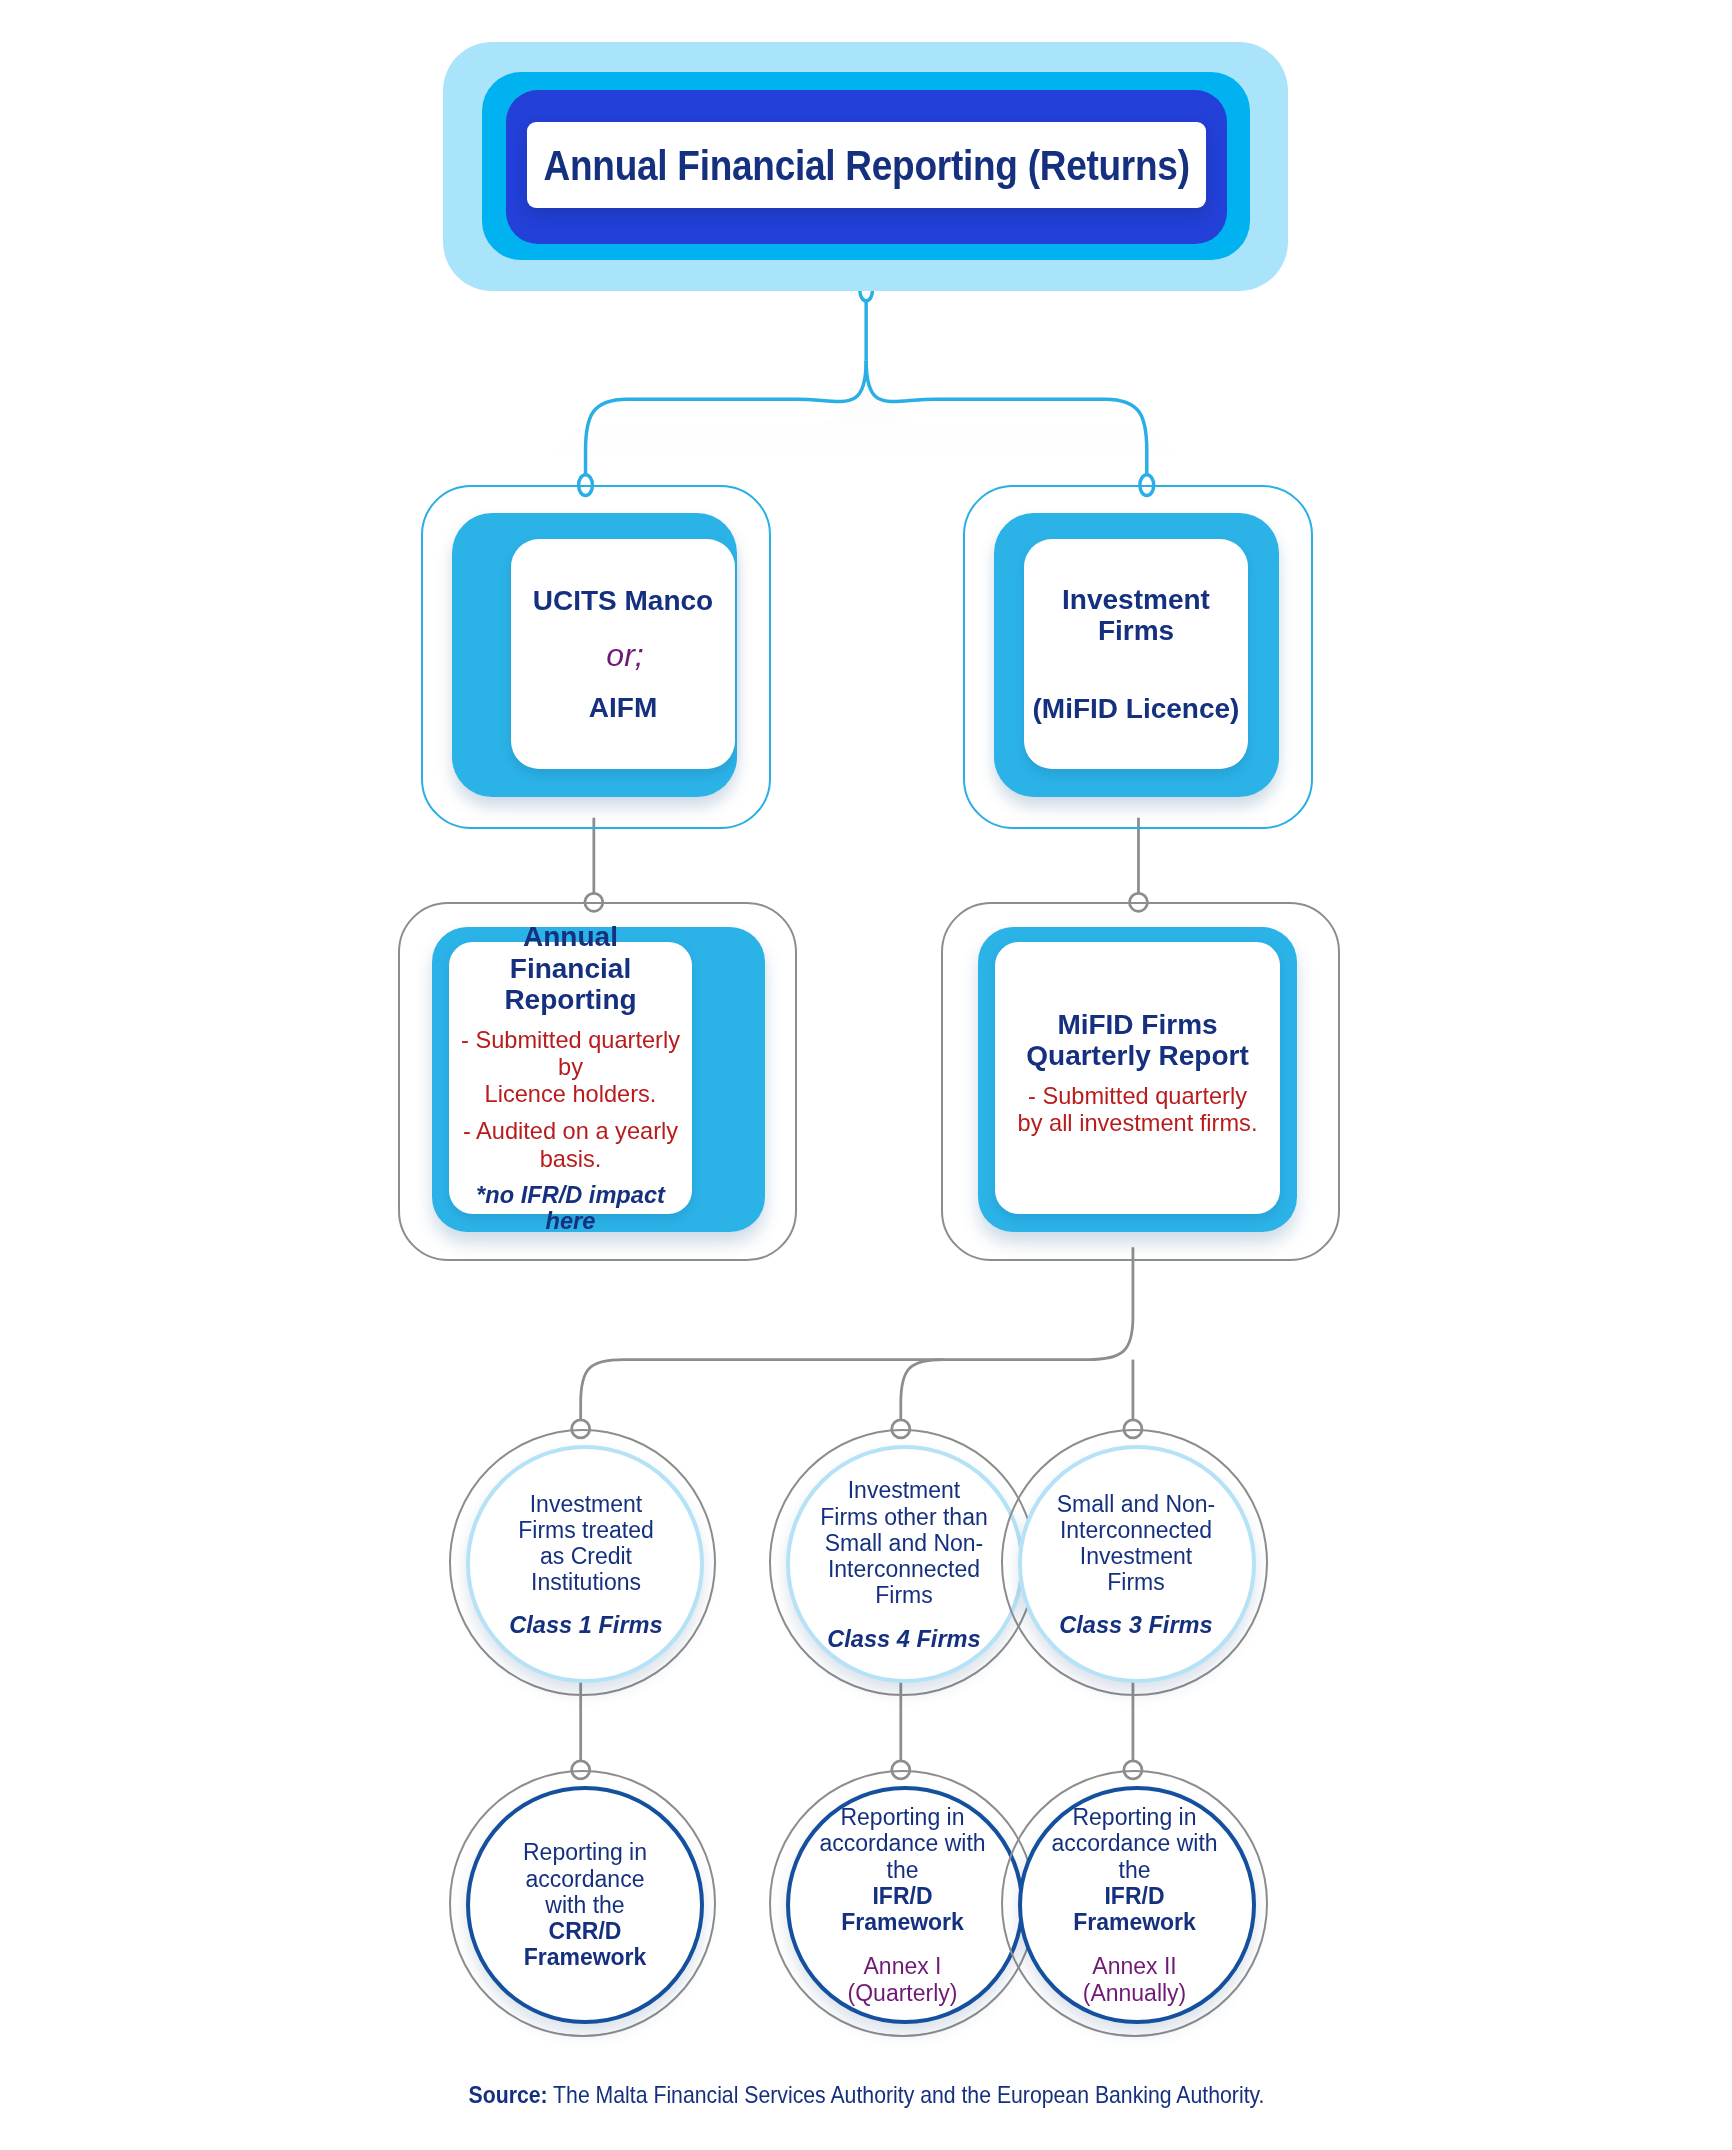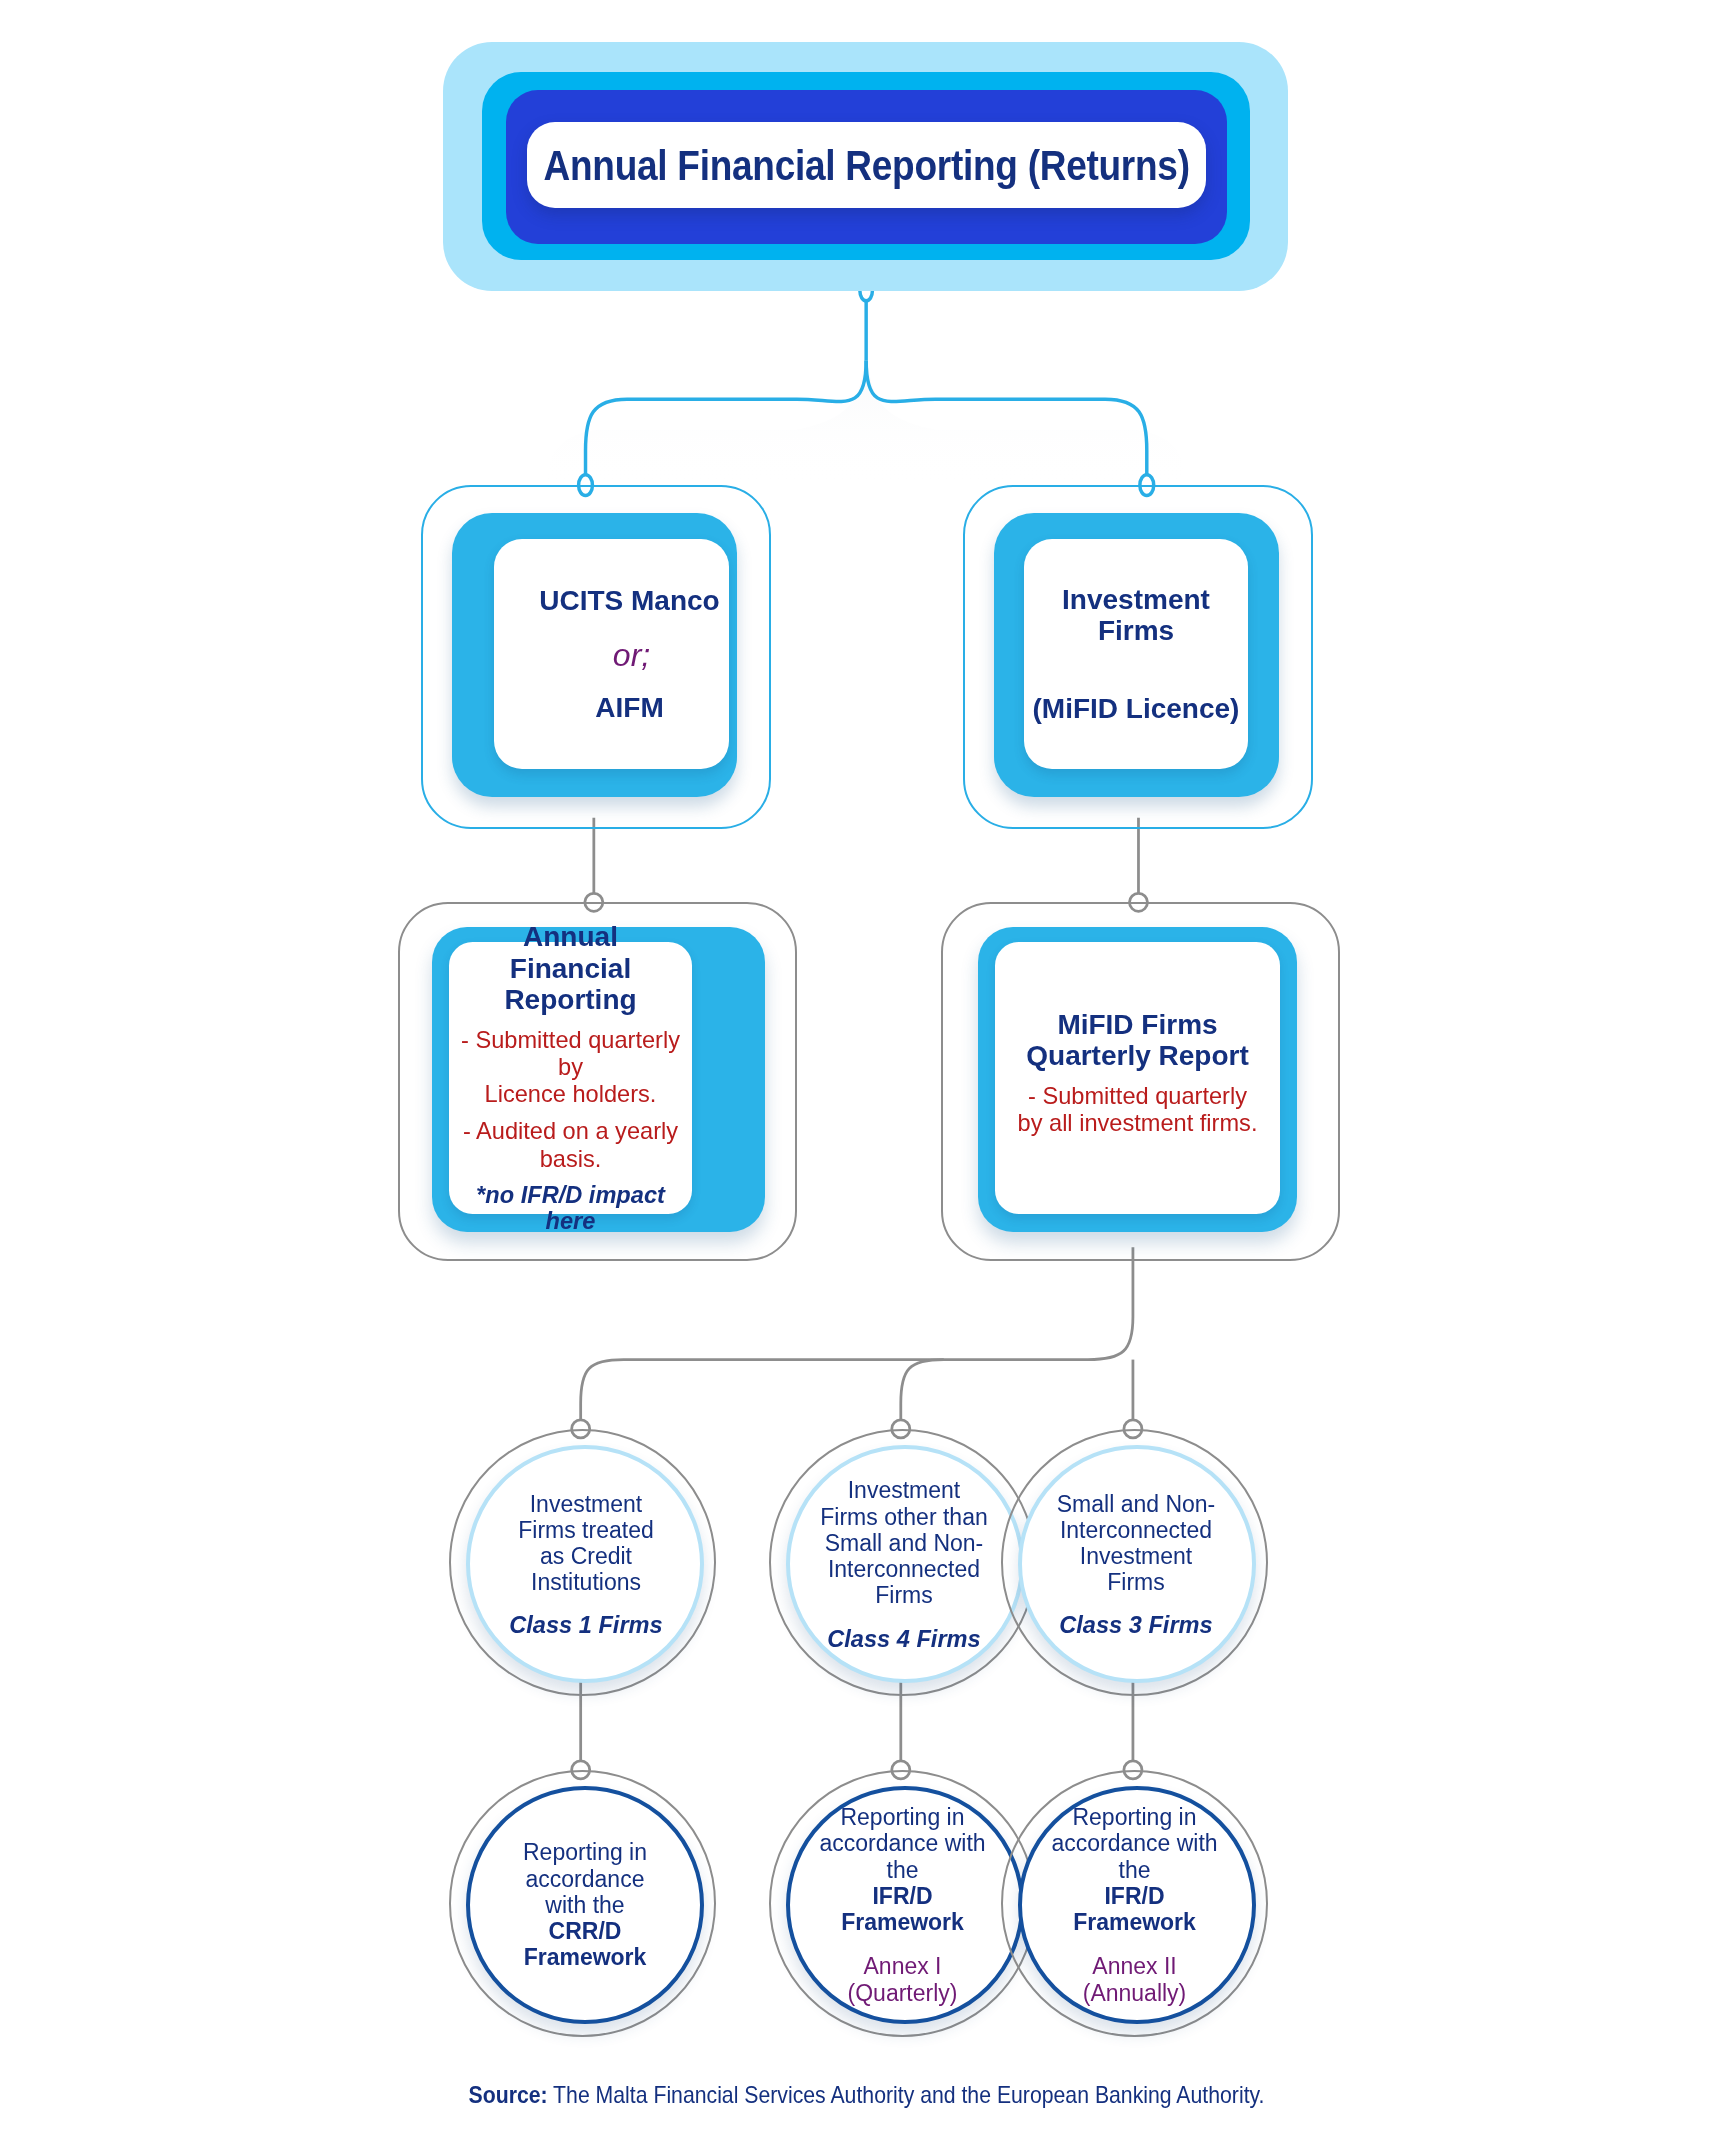--- a/index.html
+++ b/index.html
@@ -46,21 +46,21 @@
     border-radius: 39px;
   }
   .banner-inner {
     position: absolute;
     background: #2340d8;
     border-radius: 32px;
   }
   .banner-core {
     position: absolute;
     background: #ffffff;
-    border-radius: 28px;
+    border-radius: 9px;
     display: flex;
     align-items: center;
     justify-content: center;
     box-shadow: 0 7px 15.2px rgba(20,40,110,0.30);
   }
   .banner-core span {
     font-size: 43px;
     font-weight: 700;
     color: #14307f;
     letter-spacing: -0.3px;
@@ -280,21 +280,21 @@
     <div class="banner-mid" style="left:482px; top:72px; width:768px; height:188px;"></div>
     <div class="banner-inner" style="left:506px; top:90px; width:721px; height:154px;"></div>
     <div class="banner-core" style="left:527px; top:122px; width:679px; height:86px;">
       <span>Annual Financial Reporting (Returns)</span>
     </div>
   </div>
 
   <div class="node">
     <div class="ring-box-thin" style="left:421px; top:485px; width:346px; height:340px;"></div>
     <div class="ring-box-band" style="left:452px; top:513px; width:285px; height:284px;"></div>
-    <div class="ring-box-core" style="left:494px; top:539px; width:199px; height:230px;padding-left:36px;">
+    <div class="ring-box-core" style="left:511px; top:539px; width:224px; height:230px;">
       <div class="l2-line">UCITS Manco</div>
       <div class="l2-or">or;</div>
       <div class="l2-line">AIFM</div>
     </div>
   </div>
 
   <div class="node">
     <div class="ring-box-thin" style="left:963px; top:485px; width:346px; height:340px;"></div>
     <div class="ring-box-band" style="left:994px; top:513px; width:285px; height:284px;"></div>
     <div class="ring-box-core" style="left:1024px; top:539px; width:224px; height:230px;">

